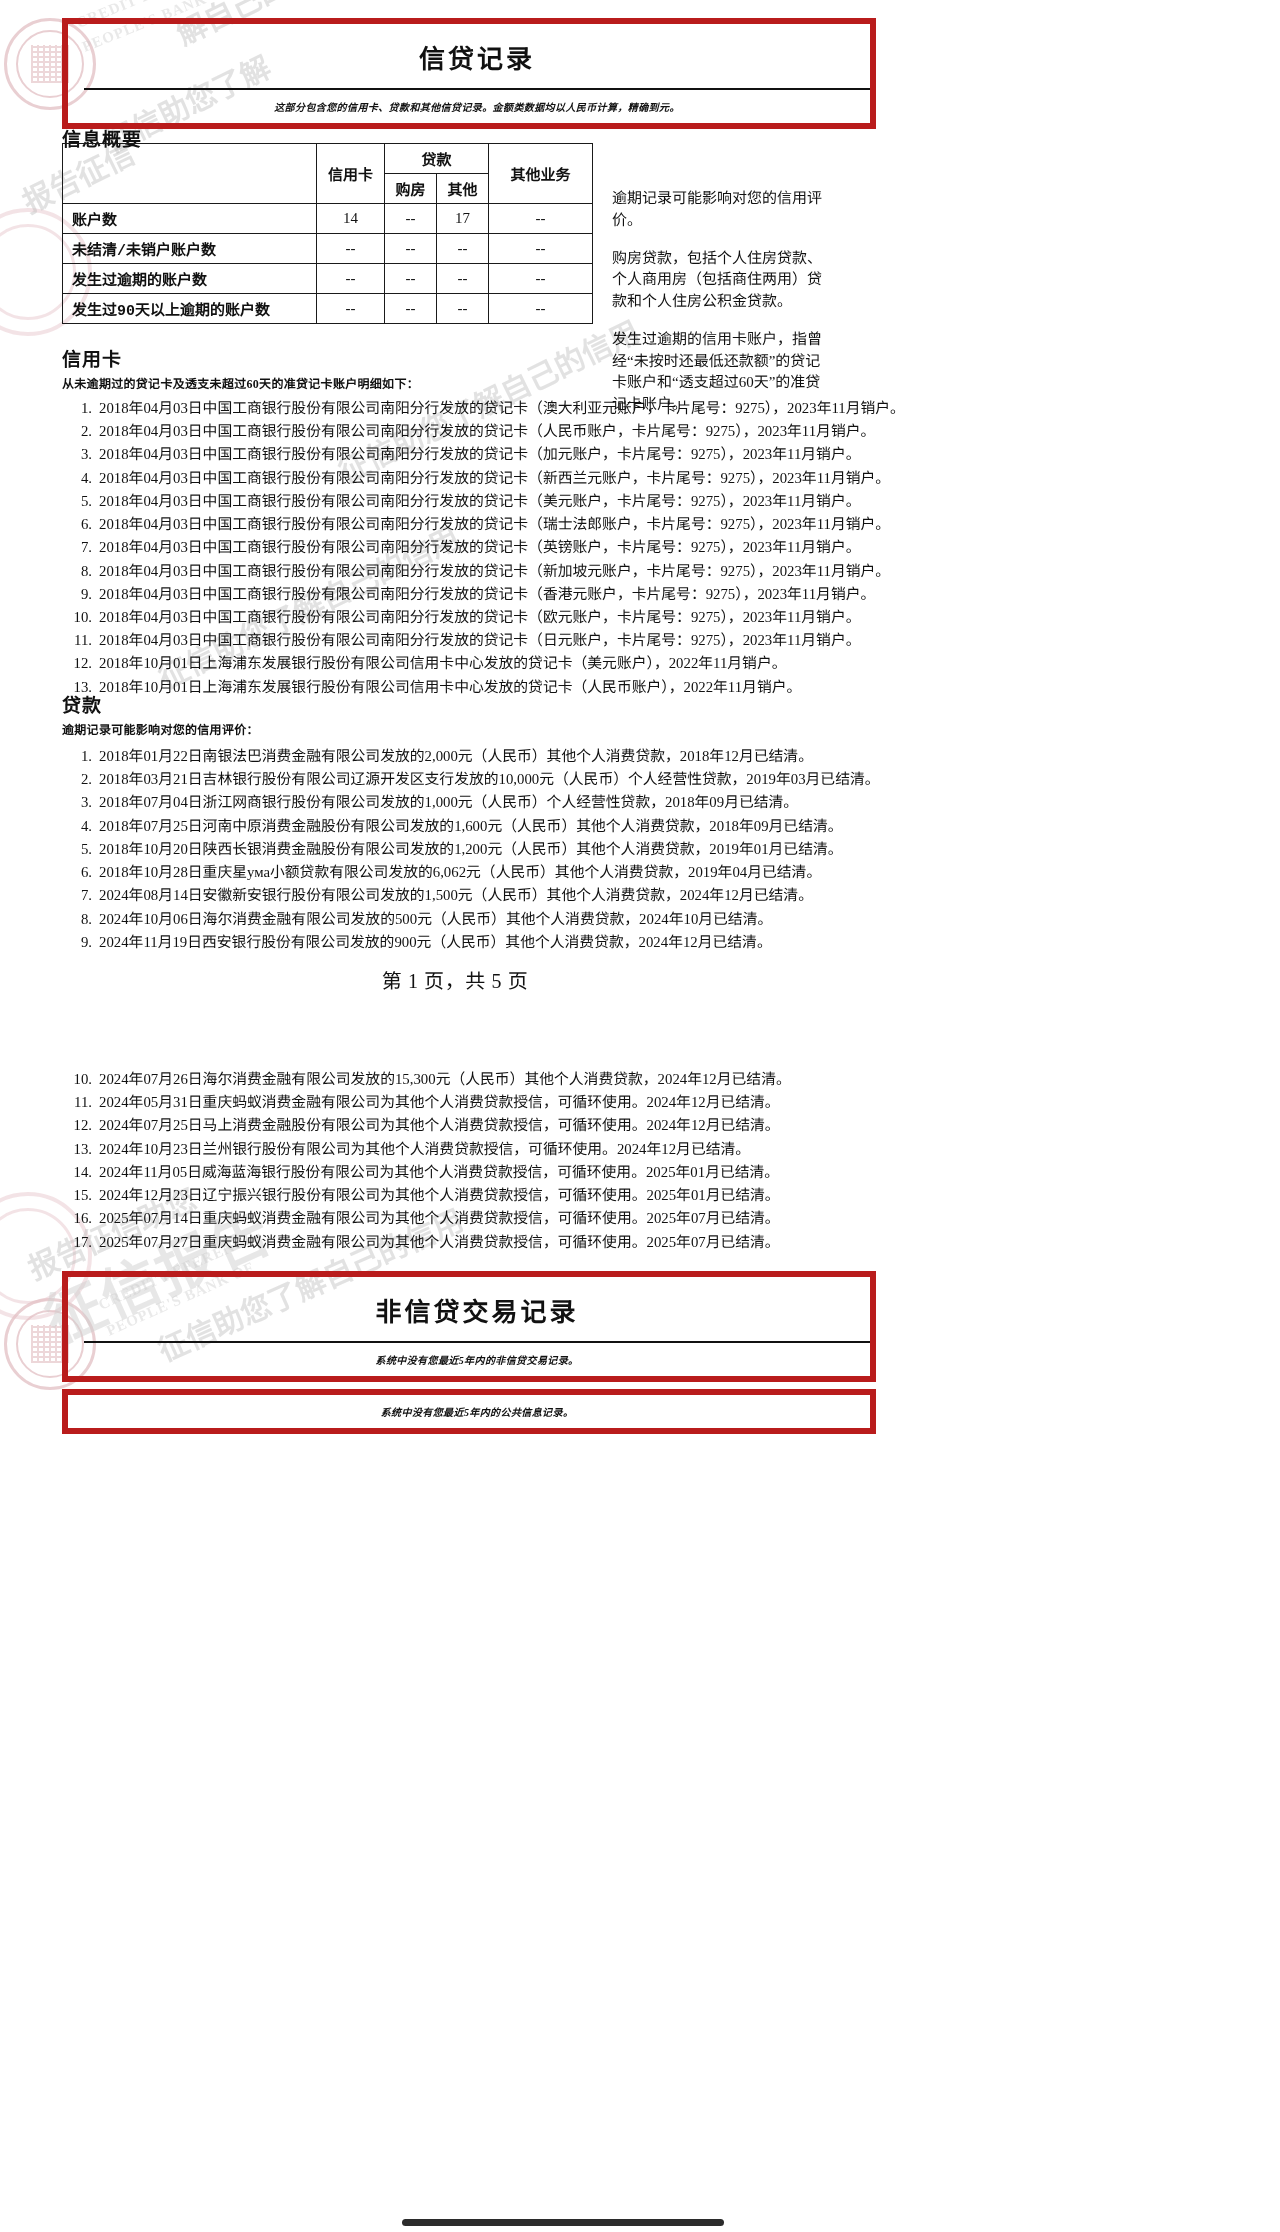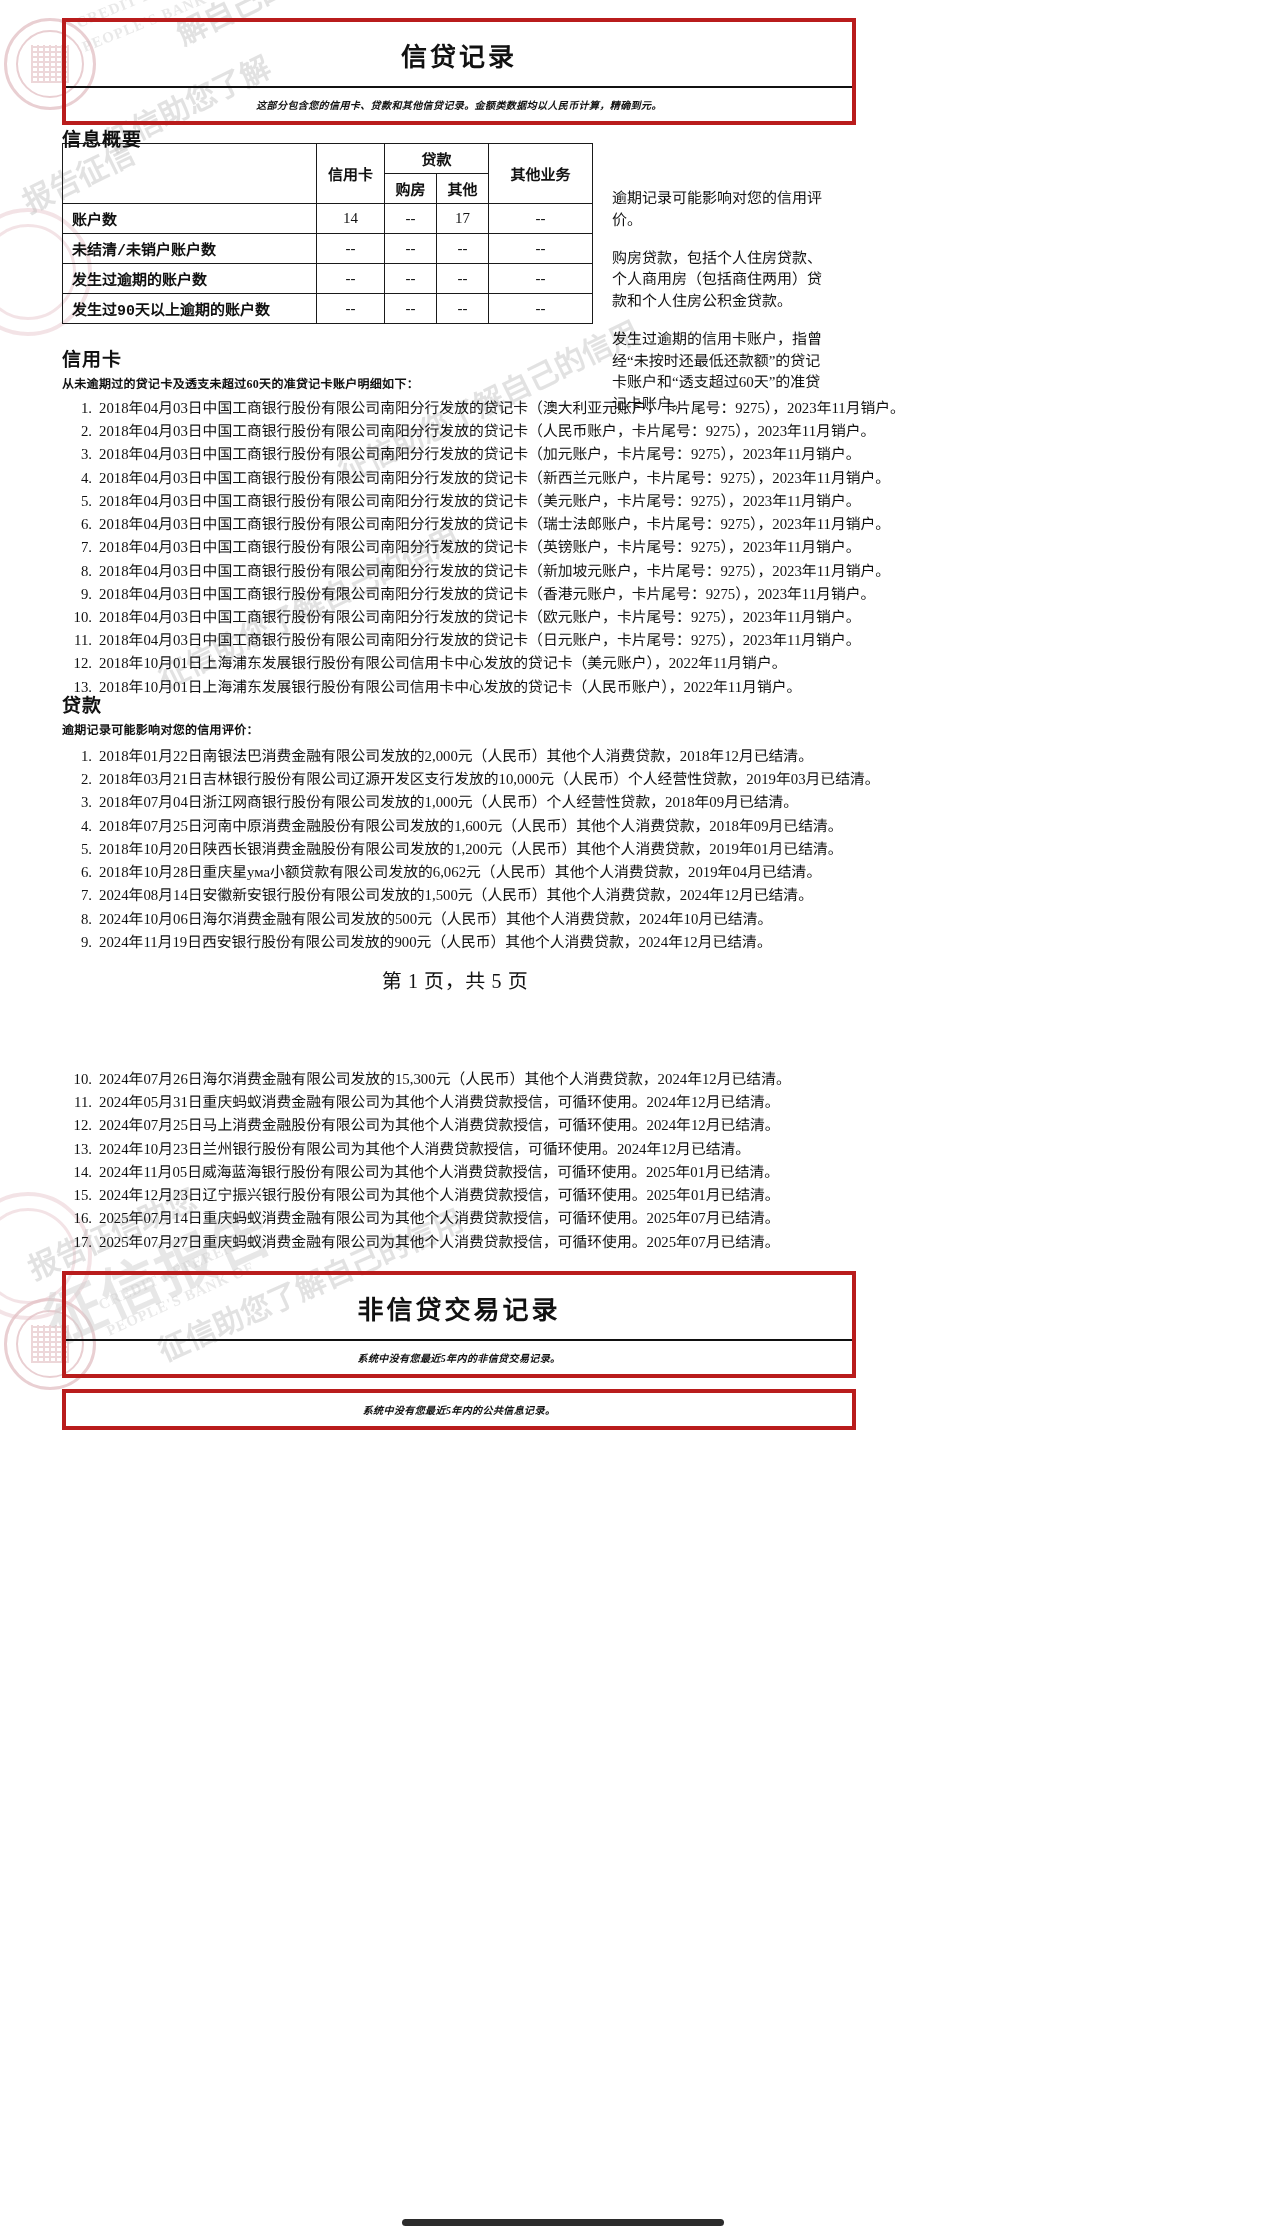--- a/index.html
+++ b/index.html
@@ -93,22 +93,23 @@
     height: 2232px;
   }
   .sheet {
     position: absolute;
     left: 62px;
     width: 786px;
   }
 
   
   .banner {
-    border: 4px solid #b91c1c;
+    border: 6px solid #b91c1c;
     background: transparent;
+    padding-left: 16px;
   }
   .banner .banner-title {
     text-align: center;
     font-size: 26px;
     font-weight: bold;
     letter-spacing: 3px;
     padding: 14px 0 13px;
     border-bottom: 2px solid #111;
   }
   .banner .banner-sub {

